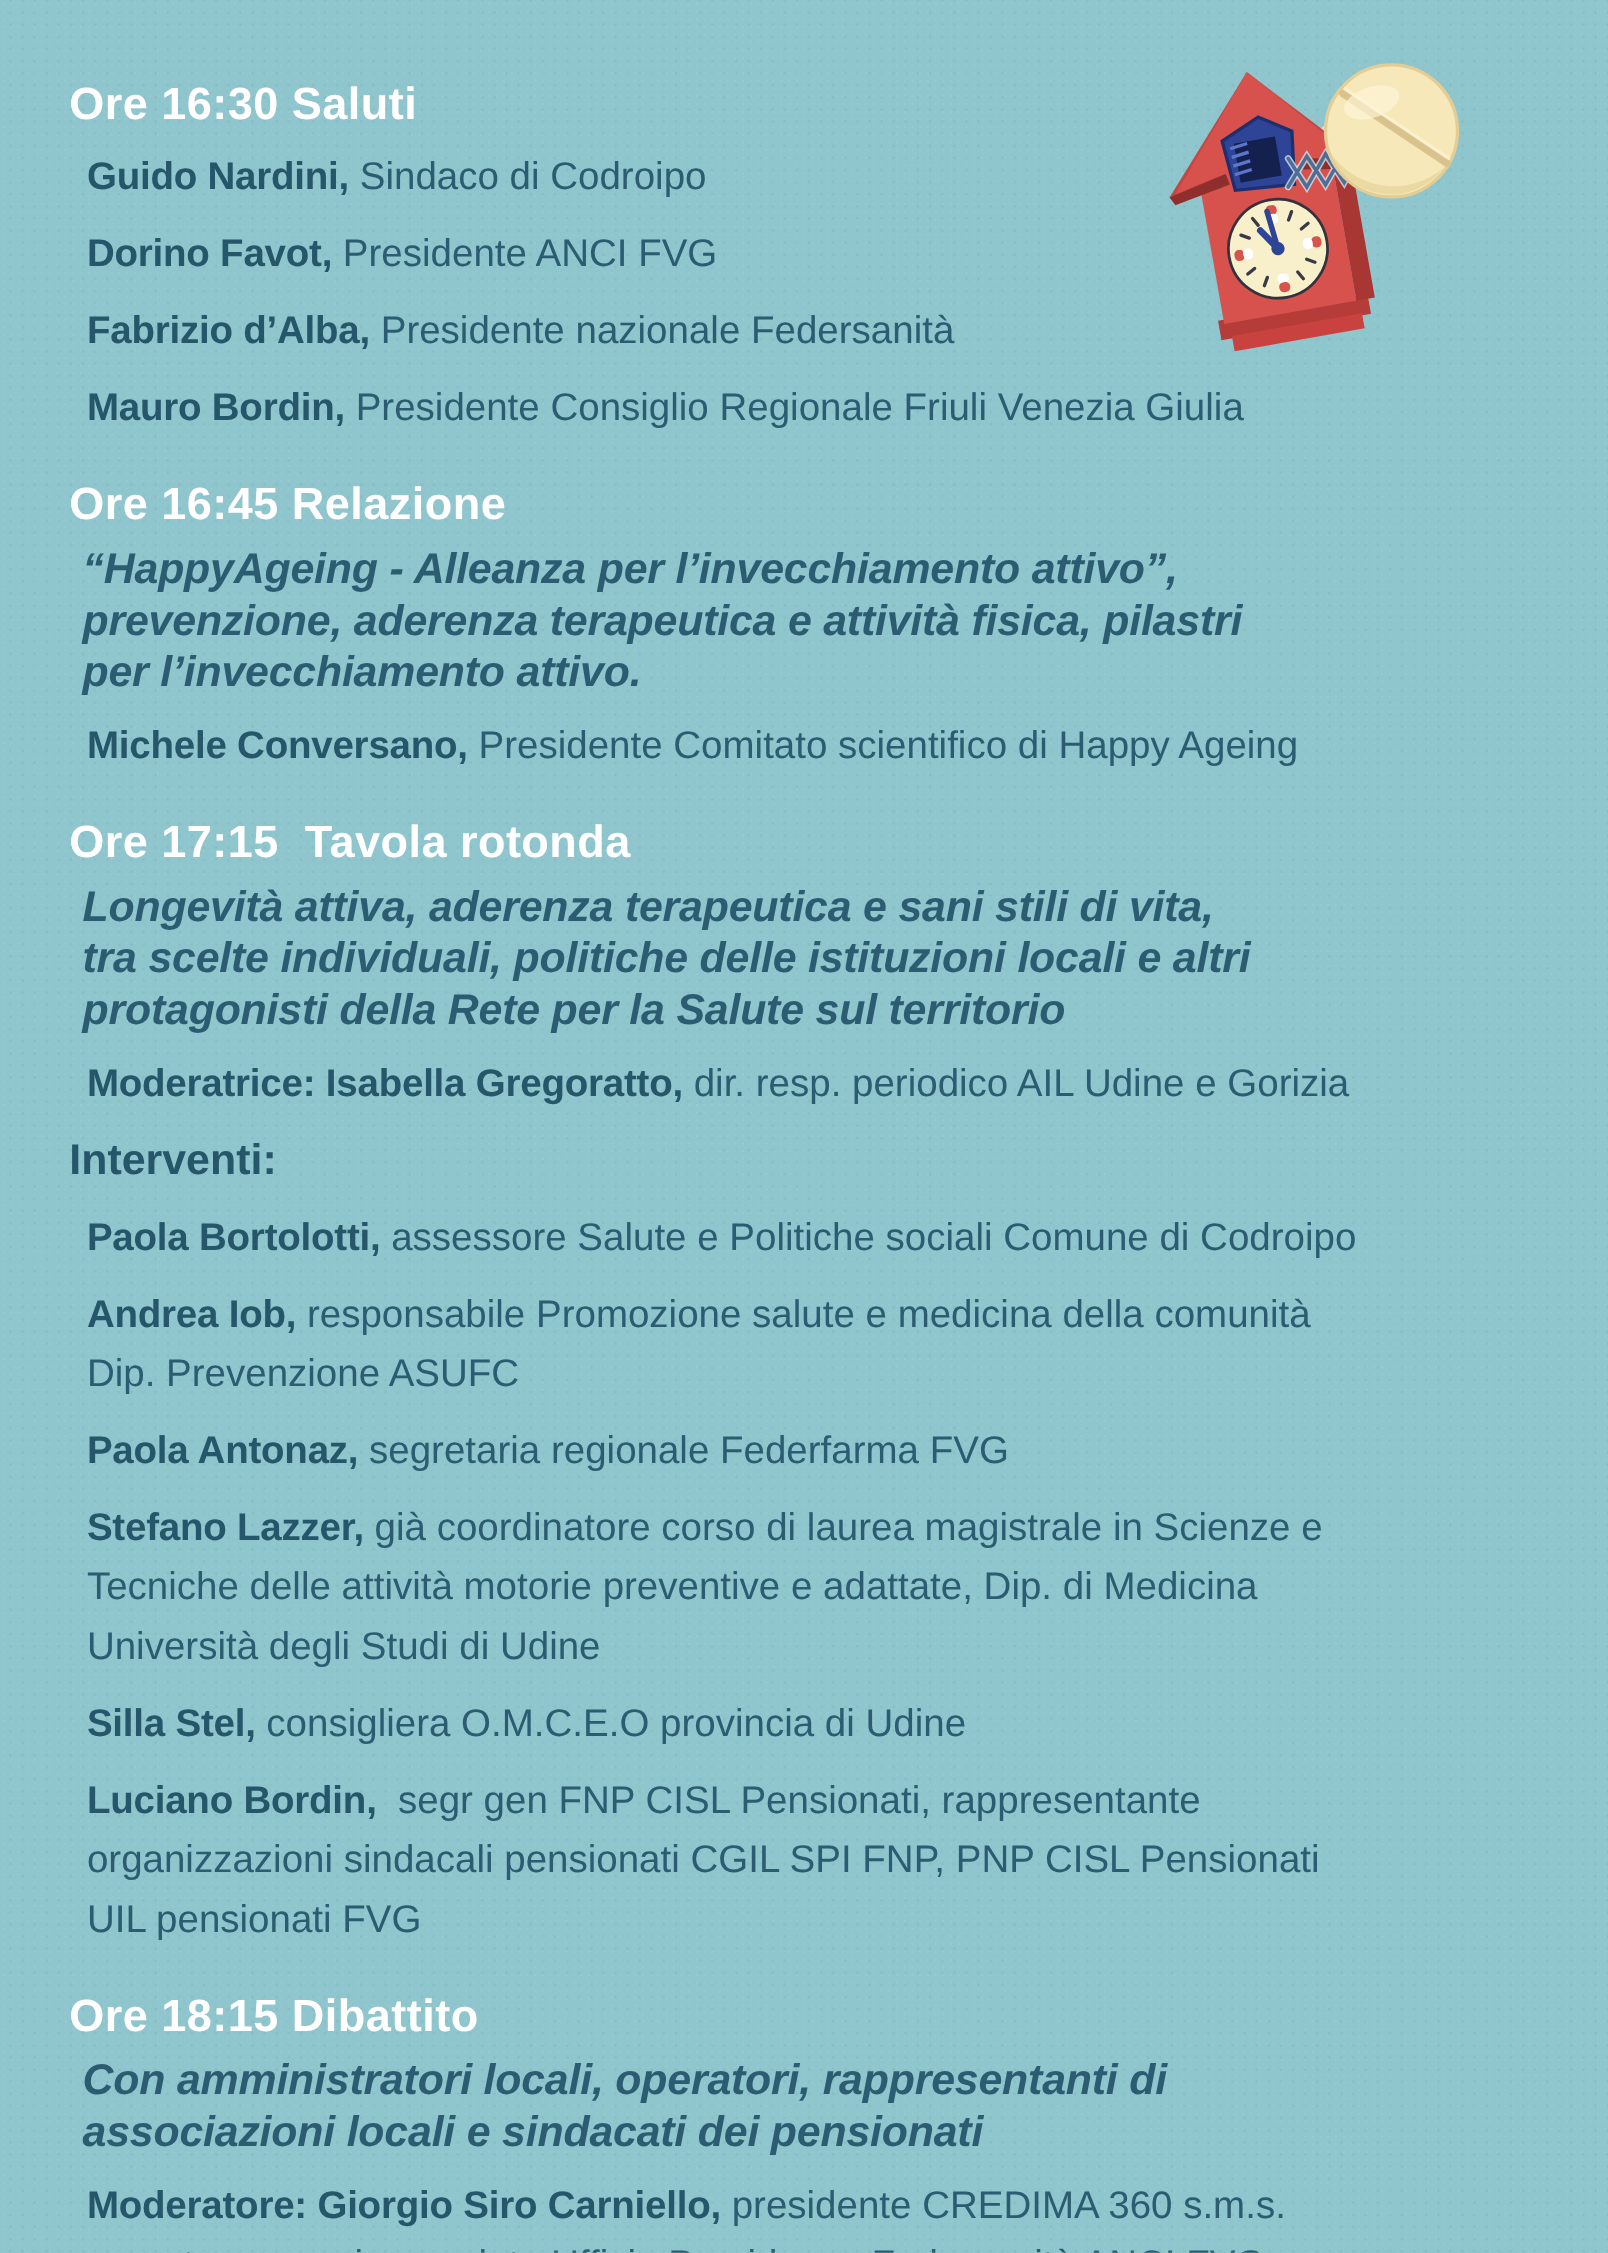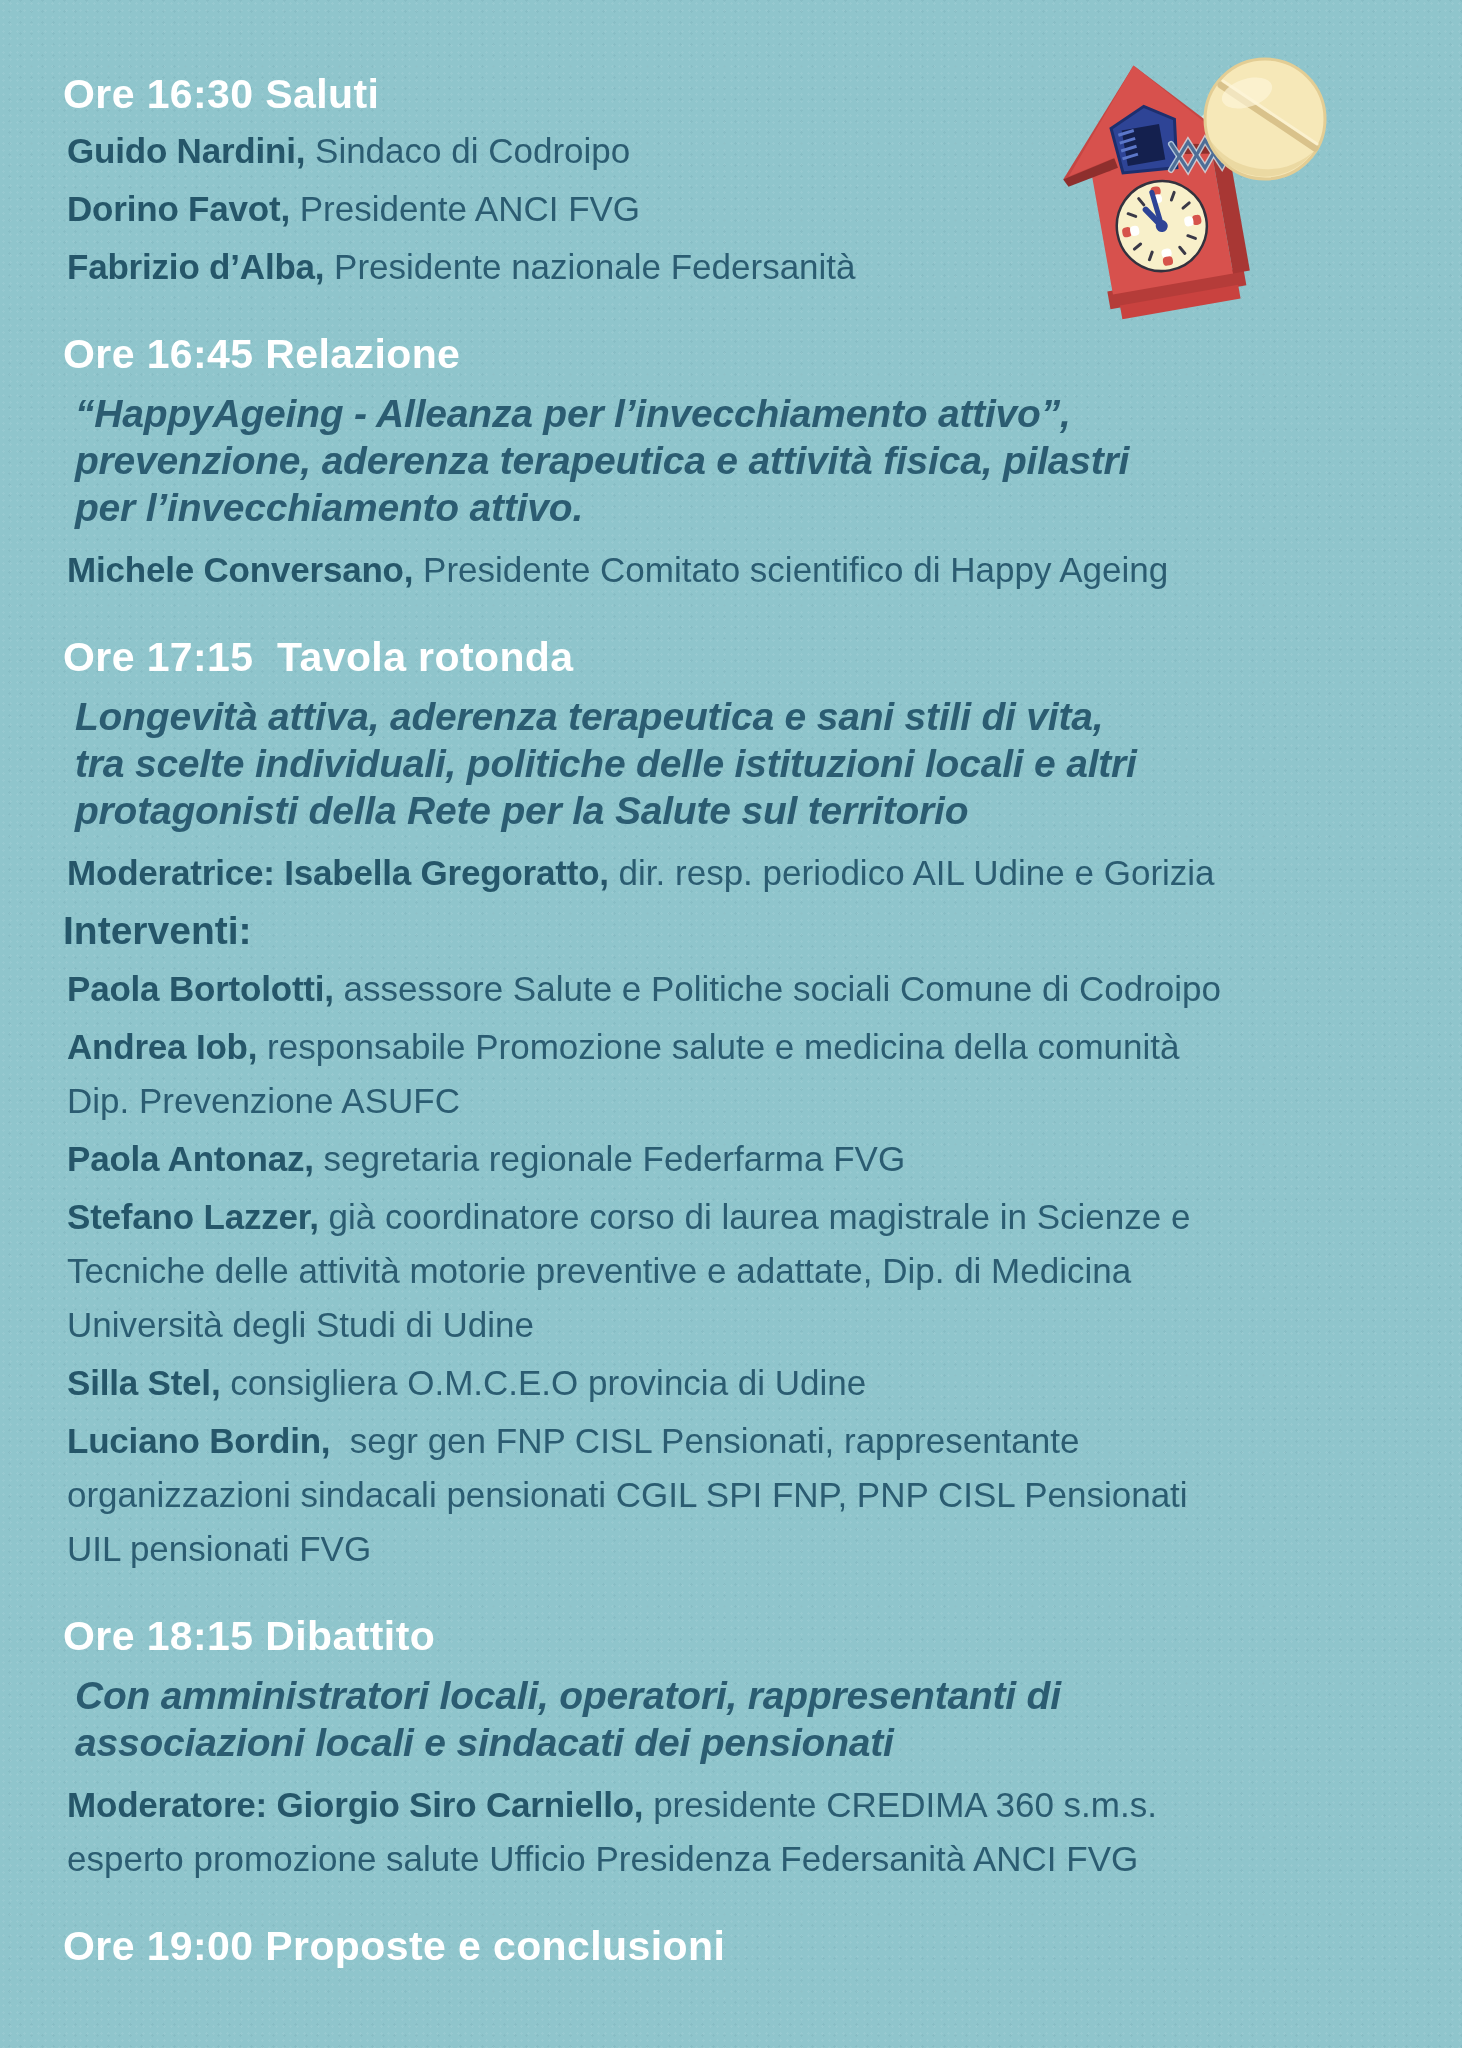--- a/index.html
+++ b/index.html
@@ -17,21 +17,21 @@
   .page{padding:70px 56px 0 63px;position:relative;z-index:2;}
   section{margin:0 0 36px 0;}
   .heading{
     margin:0 0 6px 0;font-size:41px;line-height:48px;font-weight:800;
     color:#ffffff;letter-spacing:.4px;white-space:pre-wrap;
   }
   .desc{
     margin:12px;font-size:39px;line-height:47px;font-weight:800;font-style:italic;
     color:#2b5c71;white-space:pre-wrap;letter-spacing:-.2px;
   }
-  .line{margin:4px;font-size:35px;line-height:54px;white-space:pre-wrap;}
+  .line{margin:16px;font-size:35px;line-height:54px;white-space:pre-wrap;}
   .name{font-weight:800;color:#255669;letter-spacing:-.2px;}
   .role{font-weight:400;}
   .subheading{margin:0;font-size:39px;line-height:54px;font-weight:800;color:#255669;}
   .illustration{position:absolute;left:1016px;top:22px;width:430px;height:310px;z-index:1;}
 </style>
 </head>
 <body>
 
 <svg class="illustration" viewBox="0 0 430 310" aria-hidden="true">
 
@@ -113,20 +113,21 @@
   </g>
 </svg>
 
 <div class="page">
 
   <section>
     <h2 class="heading">Ore 16:30 Saluti</h2>
     <p class="line"><span class="name">Guido Nardini,</span><span class="role"> Sindaco di Codroipo</span></p>
     <p class="line"><span class="name">Dorino Favot,</span><span class="role"> Presidente ANCI FVG</span></p>
     <p class="line"><span class="name">Fabrizio d’Alba,</span><span class="role"> Presidente nazionale Federsanità</span></p>
+    <p class="line"><span class="name">Mauro Bordin,</span><span class="role"> Presidente Consiglio Regionale Friuli Venezia Giulia</span></p>
   </section>
 
   <section>
     <h2 class="heading">Ore 16:45 Relazione</h2>
     <p class="desc">“HappyAgeing - Alleanza per l’invecchiamento attivo”,
 prevenzione, aderenza terapeutica e attività fisica, pilastri
 per l’invecchiamento attivo.</p>
     <p class="line"><span class="name">Michele Conversano,</span><span class="role"> Presidente Comitato scientifico di Happy Ageing</span></p>
   </section>
 

